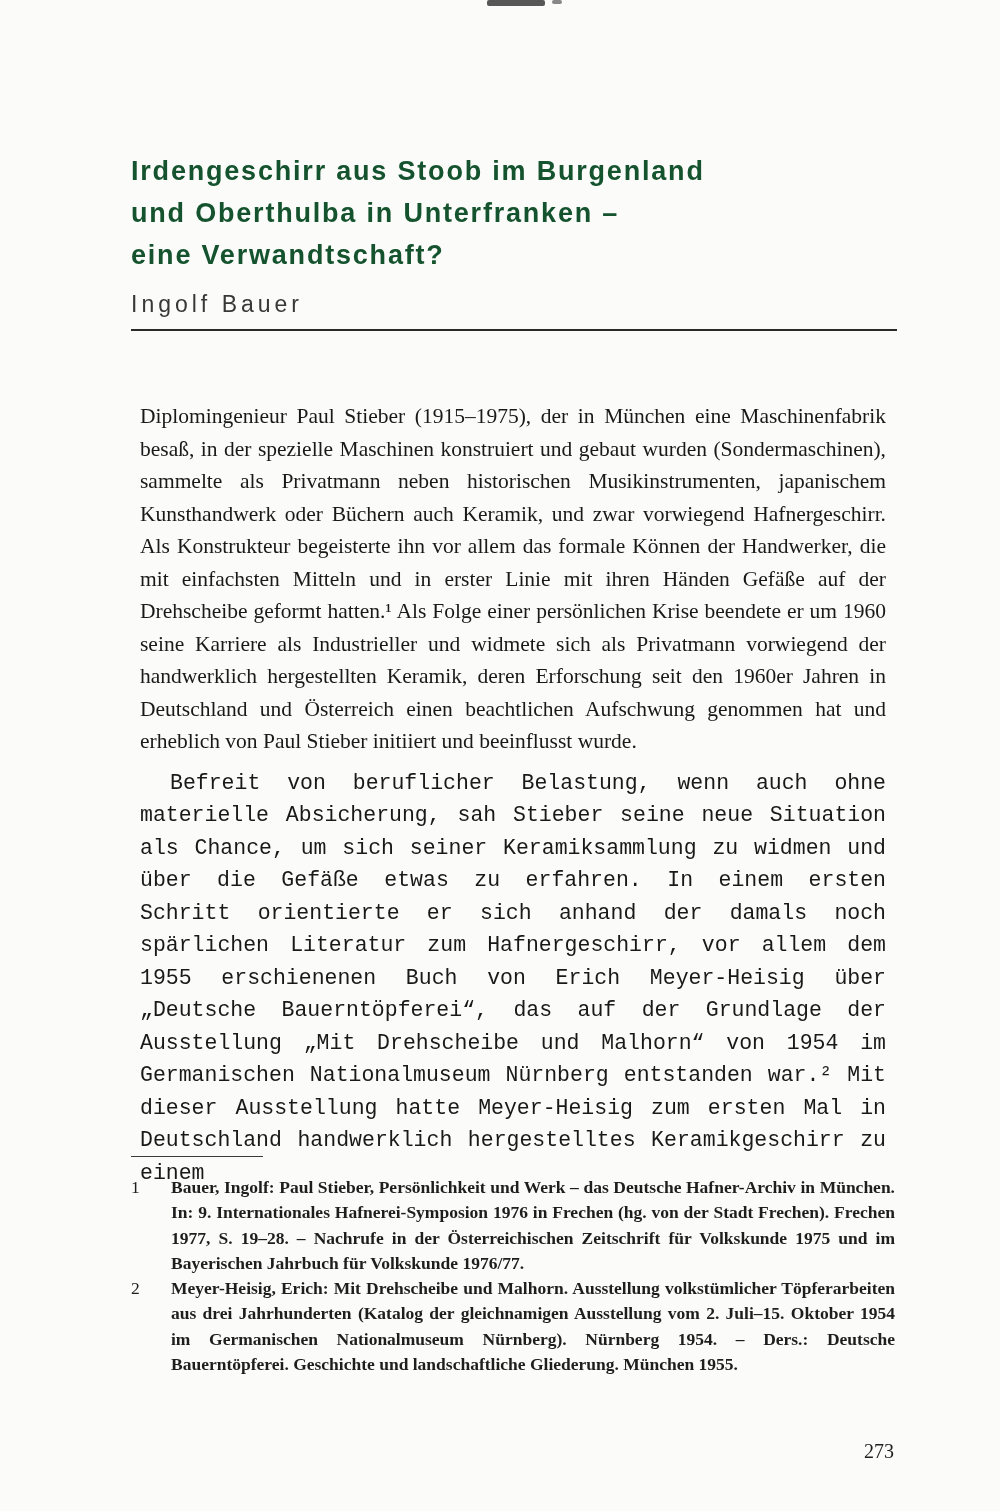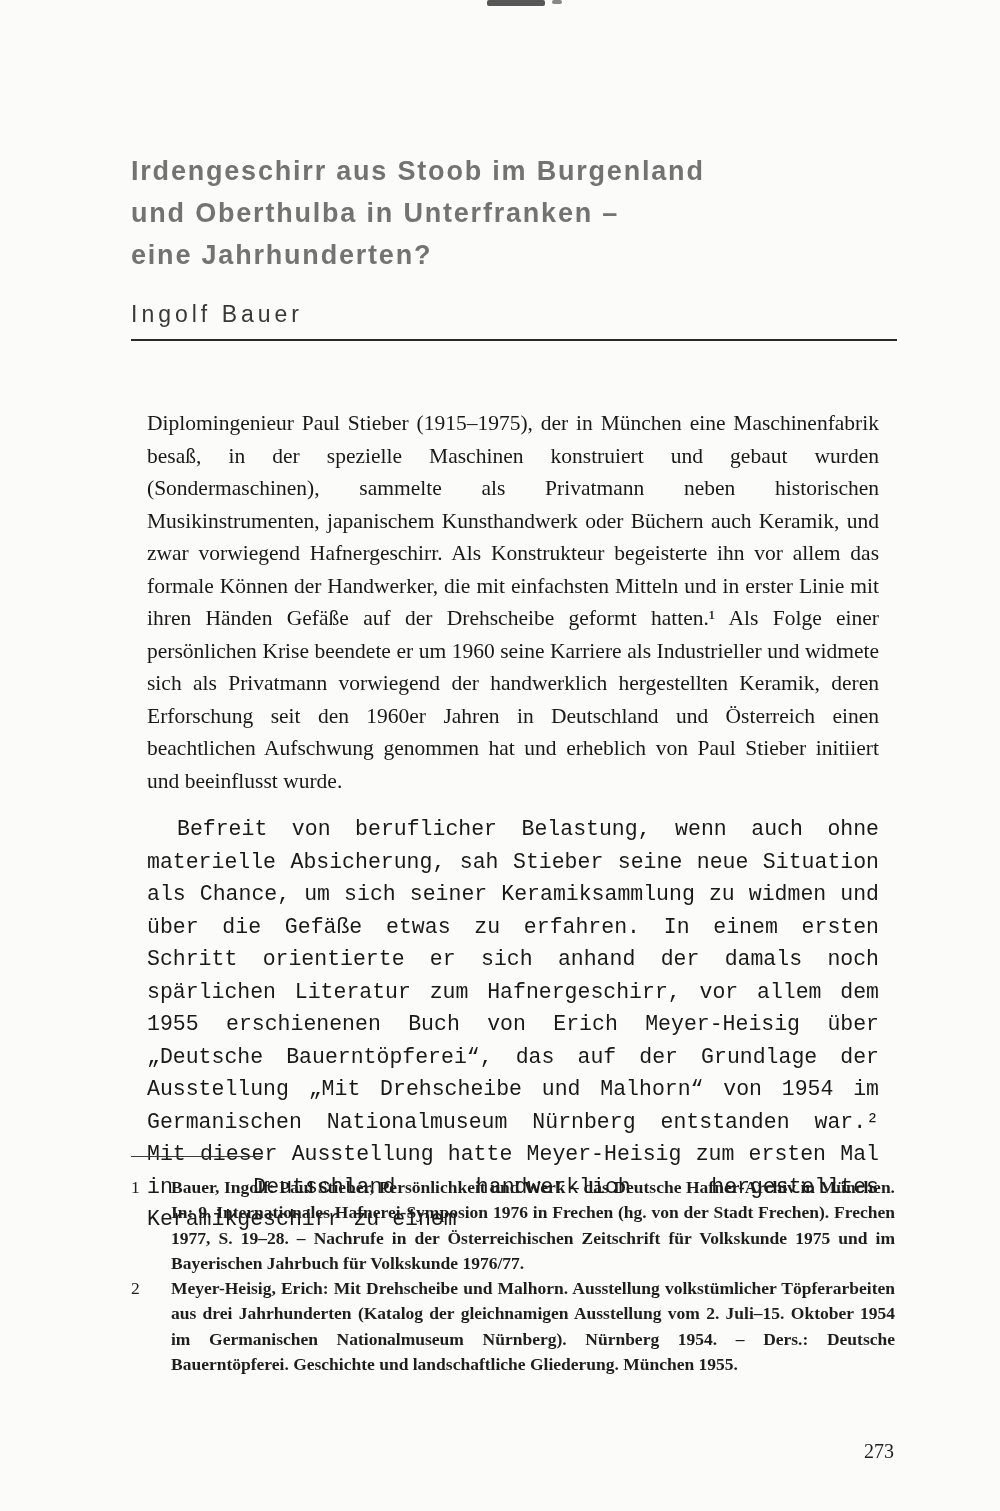--- a/index.html
+++ b/index.html
@@ -27,26 +27,26 @@
   .title-block {
     position: absolute;
     left: 131px;
     top: 150px;
     width: 766px;
     font-family: "Liberation Sans", sans-serif;
     font-weight: 700;
     font-size: 27px;
     line-height: 42px;
     letter-spacing: 1.8px;
-    color: #737373;
+    color: #14532d;
   }
   .author-block {
     position: absolute;
     left: 131px;
-    top: 301px;
+    top: 291px;
     width: 766px;
   }
   .author-name {
     font-family: "Liberation Sans", sans-serif;
     font-weight: 400;
     font-size: 23px;
     letter-spacing: 4px;
     color: #383838;
   }
   .author-rule {
@@ -58,21 +58,21 @@
   .body-block {
     position: absolute;
     left: 131px;
     top: 391px;
     width: 764px;
     font-size: 21.5px;
     line-height: 32.5px;
     text-align: justify;
     color: #191919;
   }
-  .body-block p { margin: 16px; }
+  .body-block p { margin: 9px; }
   .body-block p.indent { text-indent: 30px; font-family: Liberation Mono, monospace; }
 
   .footnote-block {
     position: absolute;
     left: 131px;
     top: 1156px;
     width: 764px;
   }
   .footnote-rule {
     width: 132px;
@@ -107,21 +107,21 @@
 <body>
 
 <div class="page">
 
   <div class="scan-artifact artifact-1"></div>
   <div class="scan-artifact artifact-2"></div>
 
   <div class="title-block">
     <div>Irdengeschirr aus Stoob im Burgenland</div>
     <div>und Oberthulba in Unterfranken –</div>
-    <div>eine Jahrhunderten?</div>
+    <div>eine Verwandtschaft?</div>
   </div>
 
   <div class="author-block">
     <div class="author-name">Ingolf Bauer</div>
     <div class="author-rule"></div>
   </div>
 
   <div class="body-block">
     <p>Diplomingenieur Paul Stieber (1915–1975), der in München eine Maschinenfabrik besaß, in der spezielle Maschinen konstruiert und gebaut wurden (Sondermaschinen), sammelte als Privatmann neben historischen Musikinstrumenten, japanischem Kunsthandwerk oder Büchern auch Keramik, und zwar vorwiegend Hafnergeschirr. Als Konstrukteur begeisterte ihn vor allem das formale Können der Handwerker, die mit einfachsten Mitteln und in erster Linie mit ihren Händen Gefäße auf der Drehscheibe geformt hatten.¹ Als Folge einer persönlichen Krise beendete er um 1960 seine Karriere als Industrieller und widmete sich als Privatmann vorwiegend der handwerklich hergestellten Keramik, deren Erforschung seit den 1960er Jahren in Deutschland und Österreich einen beachtlichen Aufschwung genommen hat und erheblich von Paul Stieber initiiert und beeinflusst wurde.</p>
     <p class="indent">Befreit von beruflicher Belastung, wenn auch ohne materielle Absicherung, sah Stieber seine neue Situation als Chance, um sich seiner Keramiksammlung zu widmen und über die Gefäße etwas zu erfahren. In einem ersten Schritt orientierte er sich anhand der damals noch spärlichen Literatur zum Hafnergeschirr, vor allem dem 1955 erschienenen Buch von Erich Meyer-Heisig über „Deutsche Bauerntöpferei“, das auf der Grundlage der Ausstellung „Mit Drehscheibe und Malhorn“ von 1954 im Germanischen Nationalmuseum Nürnberg entstanden war.² Mit dieser Ausstellung hatte Meyer-Heisig zum ersten Mal in Deutschland handwerklich hergestelltes Keramikgeschirr zu einem</p>

